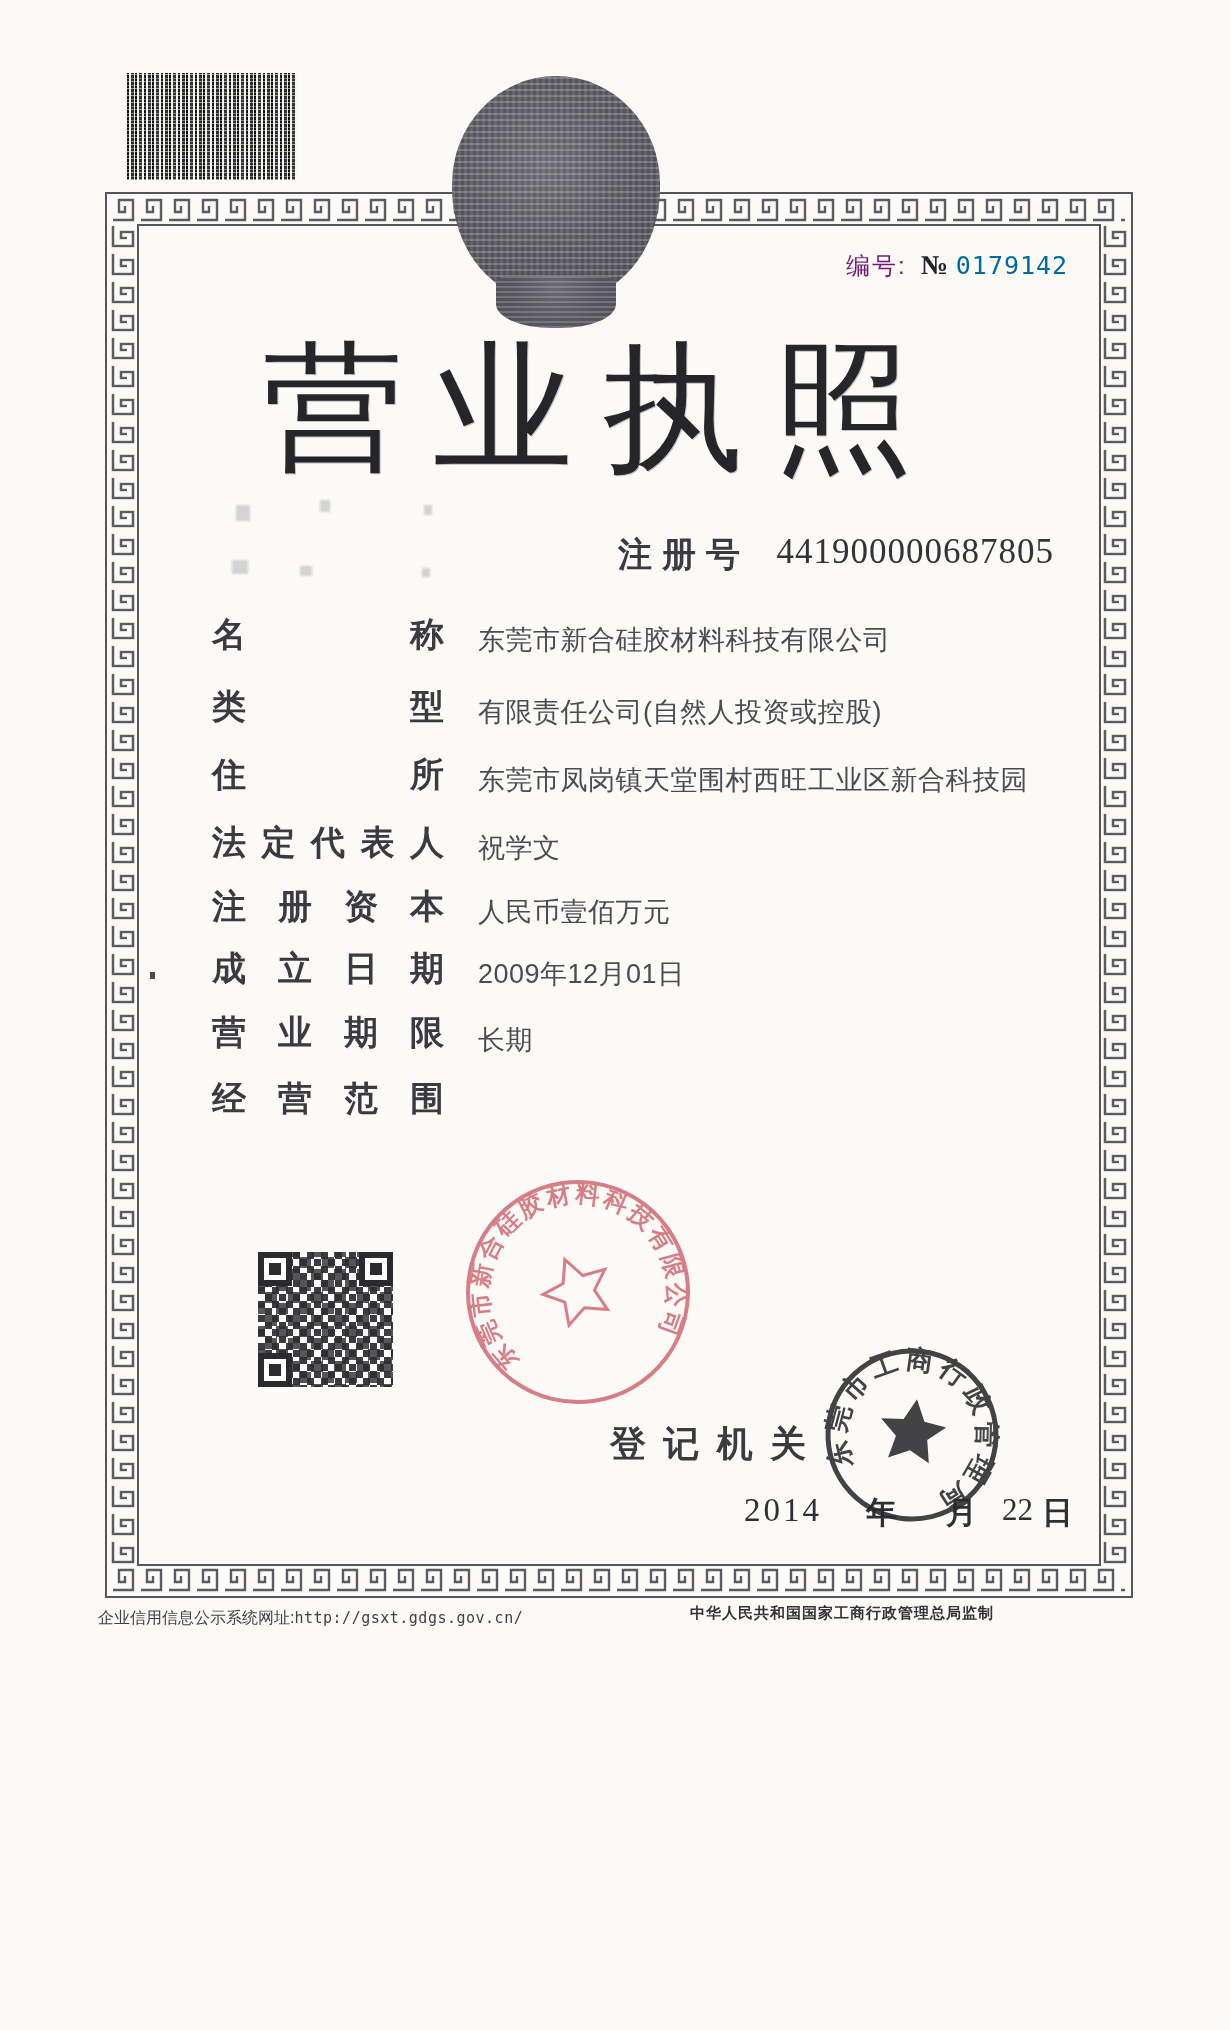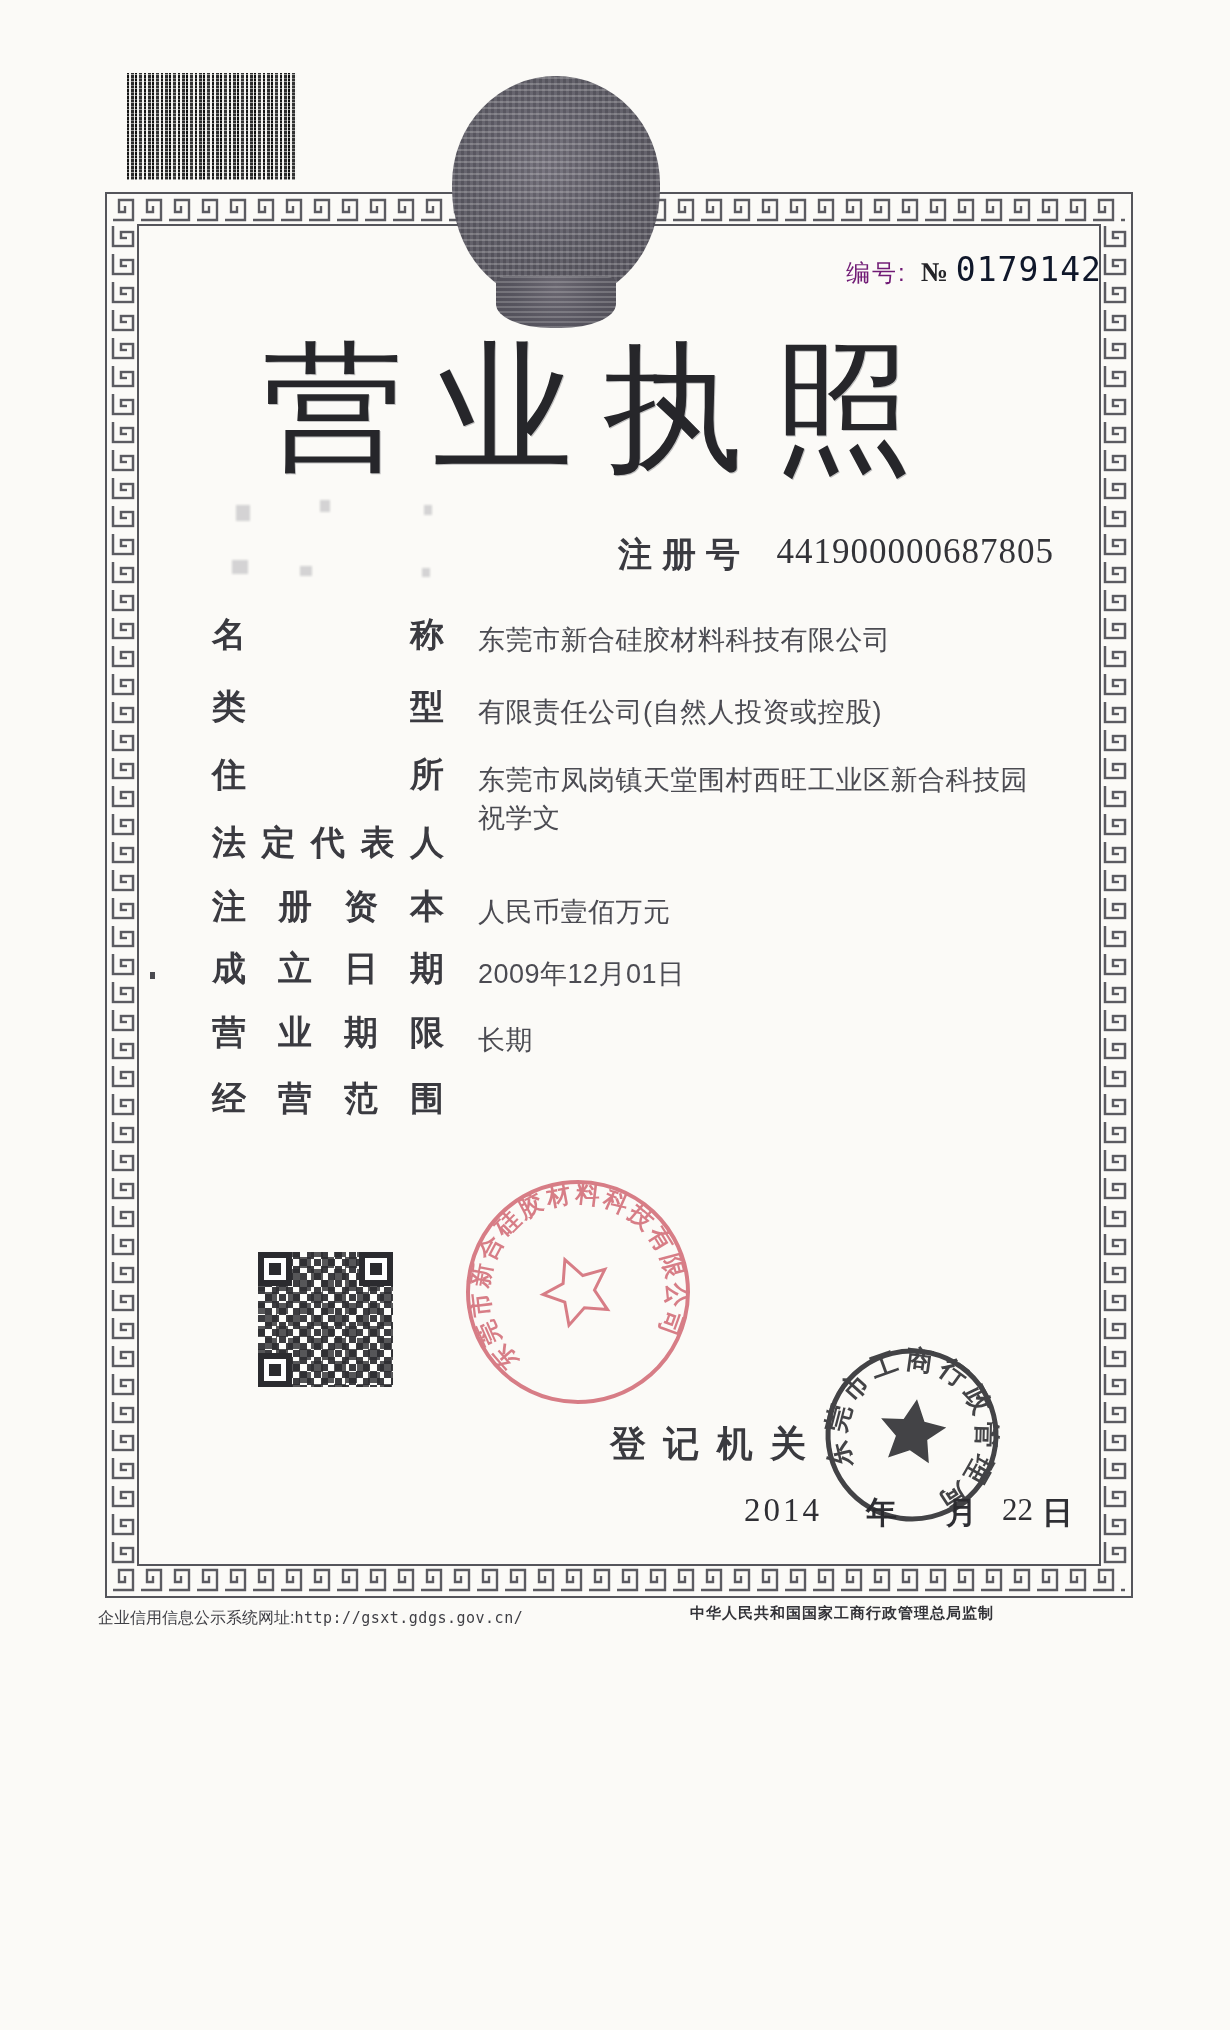--- a/index.html
+++ b/index.html
@@ -52,21 +52,21 @@
   .band{position:absolute;}
   .band.top{left:2px;top:2px;width:1016px;height:28px;}
   .band.bottom{left:2px;bottom:2px;width:1016px;height:28px;}
   .band.left{left:2px;top:28px;width:28px;height:1344px;}
   .band.right{right:2px;top:28px;width:28px;height:1344px;}
 
   
   .serial{position:absolute;left:846px;top:250px;z-index:6;white-space:nowrap;}
   .serial .lab{font-size:24px;color:#701a75;letter-spacing:2px;}
   .serial .numero{font-family:"Liberation Serif",serif;font-weight:bold;font-size:27px;color:#242428;margin:0 8px 0 14px;}
-  .serial .digits{font-family:"DejaVu Sans Mono",monospace;font-size:33px;color:#0f172a;letter-spacing:1px;}
+  .serial .digits{font-family:"DejaVu Sans Mono",monospace;font-size:25px;color:#0369a1;letter-spacing:1px;}
 
   
   .title{
     position:absolute;left:0;top:334px;width:1230px;
     text-align:center;padding-right:24px;box-sizing:border-box;
     font-size:140px;line-height:1.06;font-weight:400;
     letter-spacing:30px;color:#26262a;
     text-shadow:1px 1px 0 rgba(90,90,95,.35);
     z-index:3;
   }
@@ -82,21 +82,21 @@
     display:flex;justify-content:space-between;
     font-size:34px;font-weight:600;color:#3a3a40;z-index:3;
   }
   .fvalue{
     position:absolute;left:478px;
     font-size:27px;color:#4b4b52;letter-spacing:.5px;white-space:nowrap;z-index:3;
   }
   .r0l{top:612px}.r0v{top:622px}
   .r1l{top:684px}.r1v{top:694px}
   .r2l{top:752px}.r2v{top:762px}
-  .r3l{top:820px}.r3v{top:800px}
+  .r3l{top:820px}.r3v{top:830px}
   .r4l{top:884px}.r4v{top:894px}
   .r5l{top:946px}.r5v{top:956px}
   .r6l{top:1010px}.r6v{top:1022px}
   .r7l{top:1076px}
   .scope{
     position:absolute;left:478px;top:1086px;width:612px;
     font-size:21px;line-height:1.5;color:#46464d;letter-spacing:.5px;
     white-space:normal;z-index:3;
   }
 

